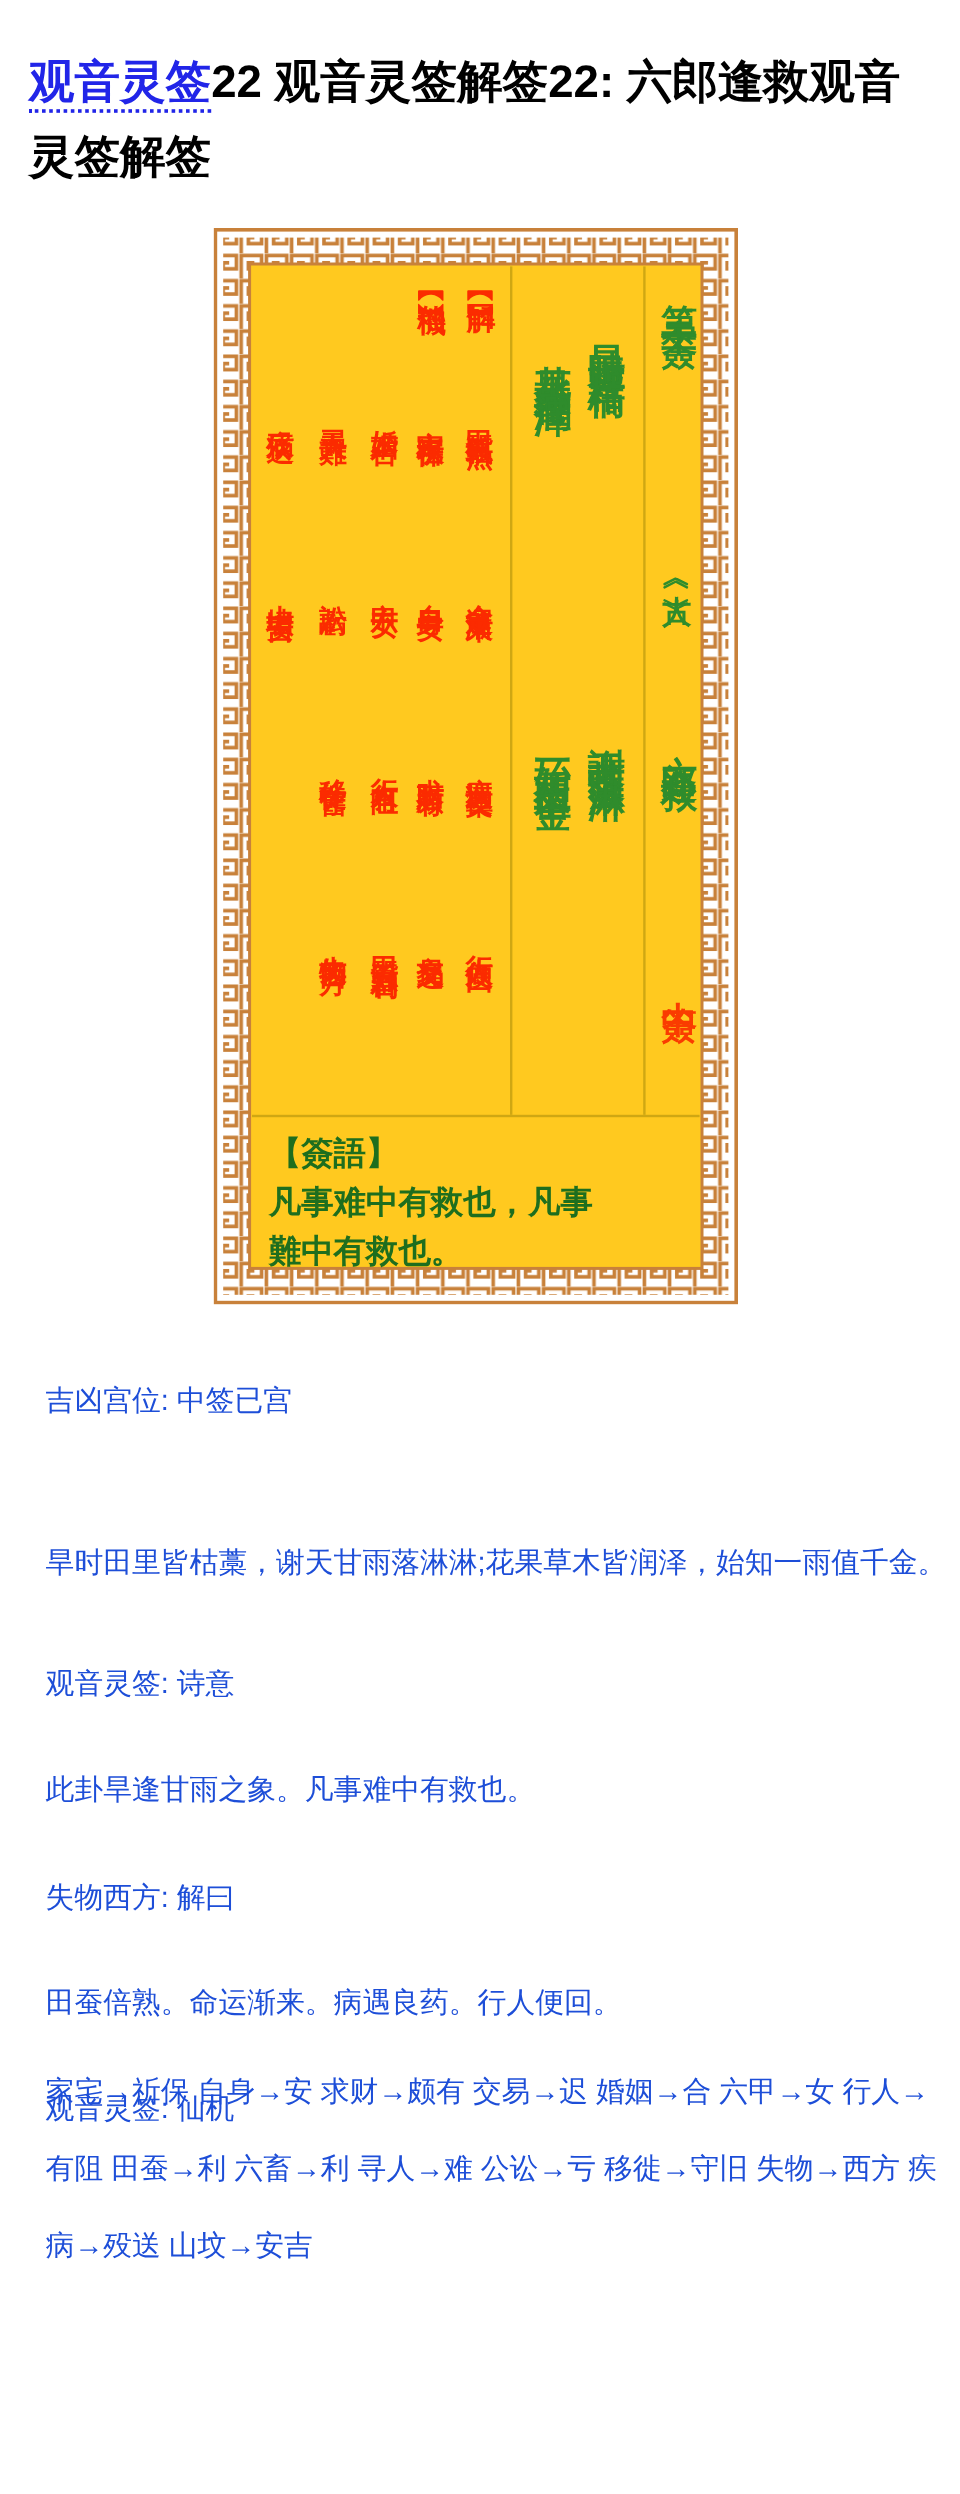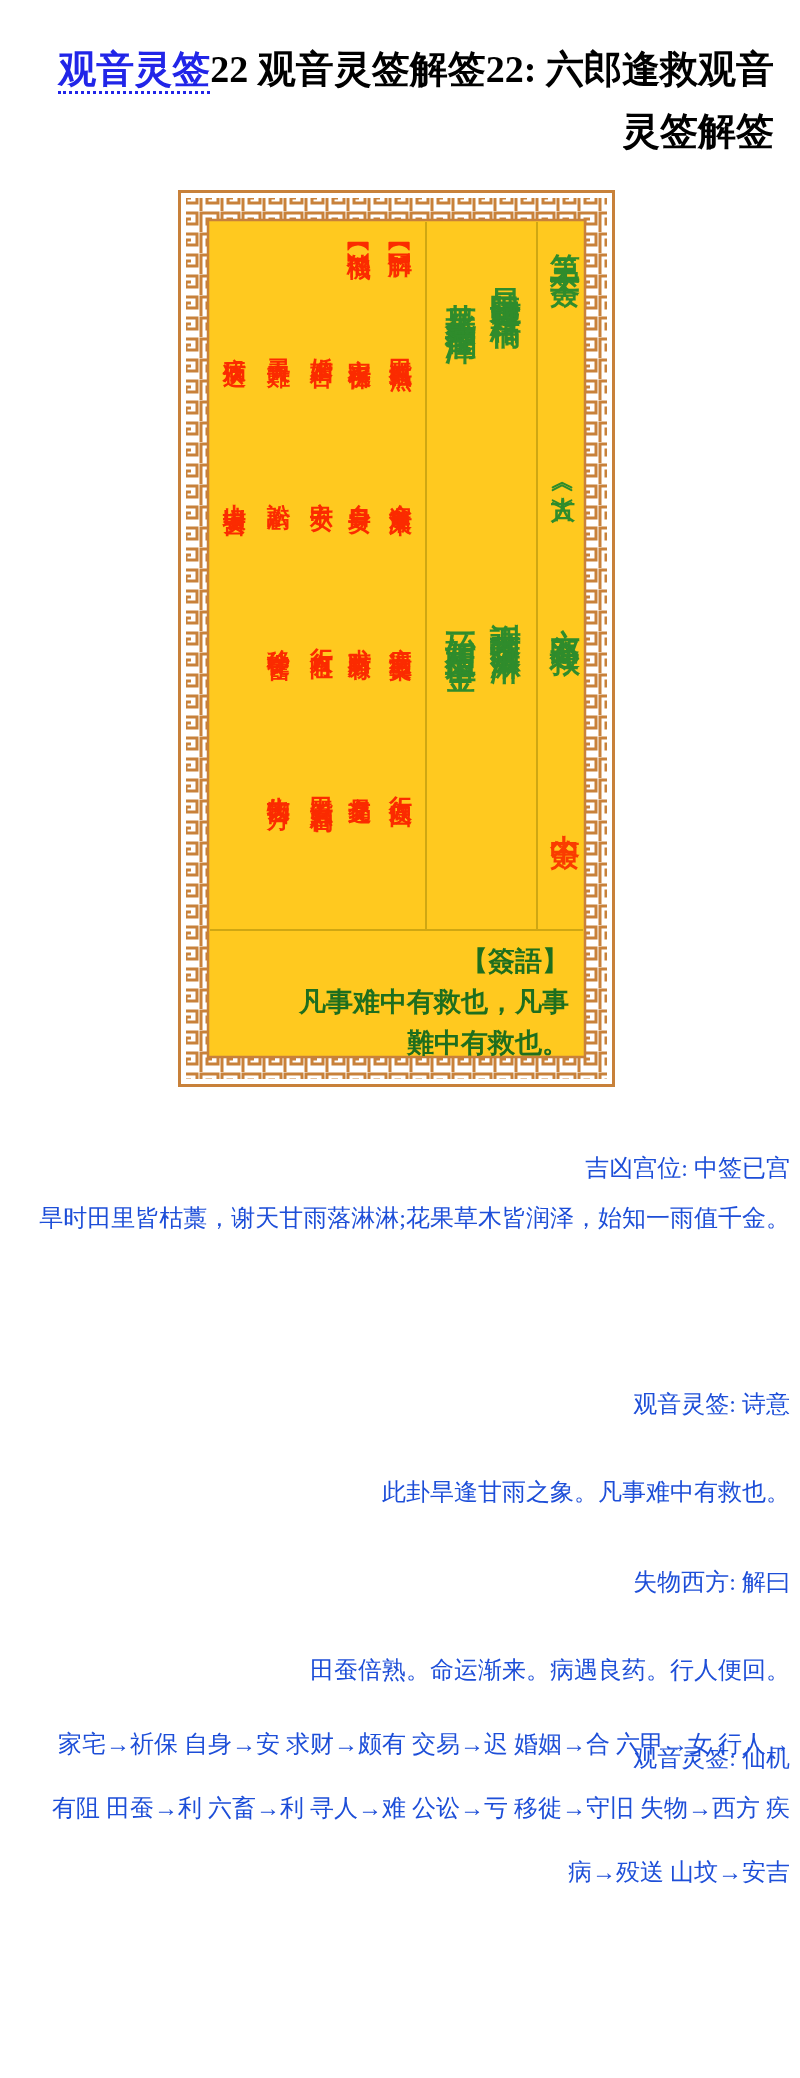--- a/index.html
+++ b/index.html
@@ -1,17 +1,17 @@
 <!DOCTYPE html>
 <html><head>
 <meta charset="utf-8">
 <style>
   html,body{margin:0;padding:0;background:#ffffff;}
   #page{position:relative;width:800px;height:2078px;background:#fff;overflow:hidden;
-        font-family:Liberation Serif, serif;text-align:right;}
+        font-family:Liberation Sans, sans-serif;}
   
   #title{position:absolute;left:24px;top:38px;width:750px;
          font-size:38px;line-height:62px;font-weight:700;color:#000;}
   #title a{color:#2125e8;text-decoration:none;border-bottom:3px dotted #2125e8;padding-bottom:1px;cursor:pointer;}
   
   #card{position:absolute;left:178px;top:190px;width:437px;height:687px;}
   #card svg{position:absolute;left:0;top:0;}
   #card-inner{position:absolute;left:32px;top:32px;width:373px;height:833px;}
   .vline{position:absolute;top:0;width:2px;height:707px;background:#cfa713;}
   .hline{position:absolute;left:0;top:707px;width:373px;height:2px;background:#cfa713;}
@@ -93,21 +93,21 @@
 
       <div id="qianyu">
         <div>【簽語】</div>
         <div>凡事难中有救也，凡事</div>
         <div>難中有救也。</div>
       </div>
     </div>
   </div>
 
   <div class="para" style="top:1136px;">吉凶宫位: 中签已宫</div>
-  <div class="para" style="top:1186px;">旱时田里皆枯藁，谢天甘雨落淋淋;花果草木皆润泽，始知一雨值千金。</div>
+  <div class="para" style="top:1271px;">旱时田里皆枯藁，谢天甘雨落淋淋;花果草木皆润泽，始知一雨值千金。</div>
   <div class="para" style="top:1372px;">观音灵签: 诗意</div>
   <div class="para" style="top:1460px;">此卦旱逢甘雨之象。凡事难中有救也。</div>
   <div class="para" style="top:1550px;">失物西方: 解曰</div>
   <div class="para" style="top:1638px;">田蚕倍熟。命运渐来。病遇良药。行人便回。</div>
   <div class="para" style="top:1726px;">观音灵签: 仙机</div>
   <div class="para" style="top:1712px;">家宅→祈保 自身→安 求财→颇有 交易→迟 婚姻→合 六甲→女 行人→有阻 田蚕→利 六畜→利 寻人→难 公讼→亏 移徙→守旧 失物→西方 疾病→殁送 山坟→安吉</div>
 
 </div>
 
 </body></html>

